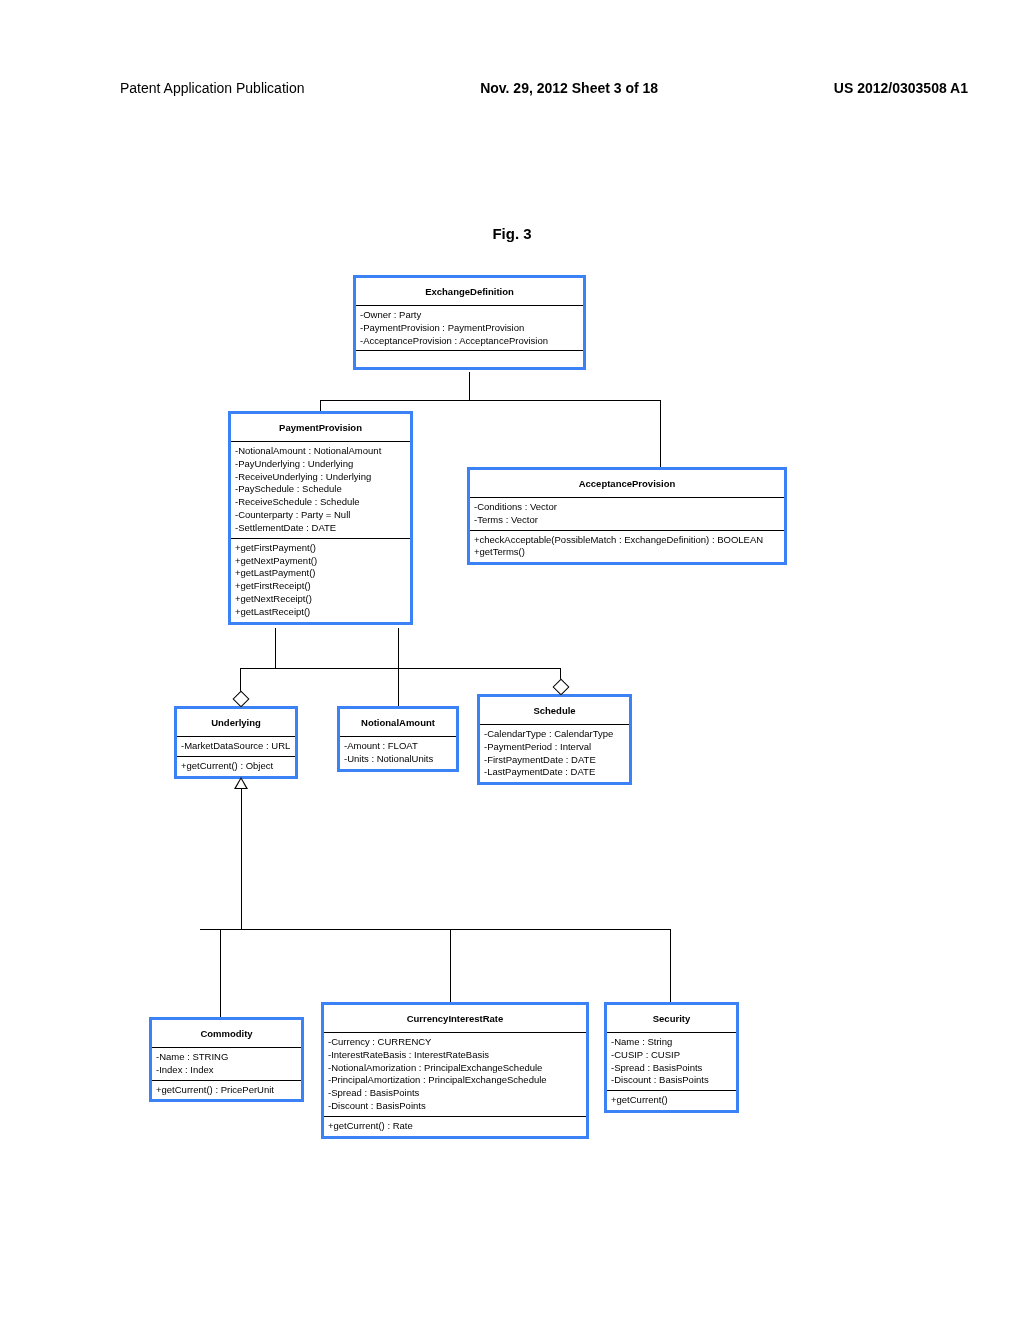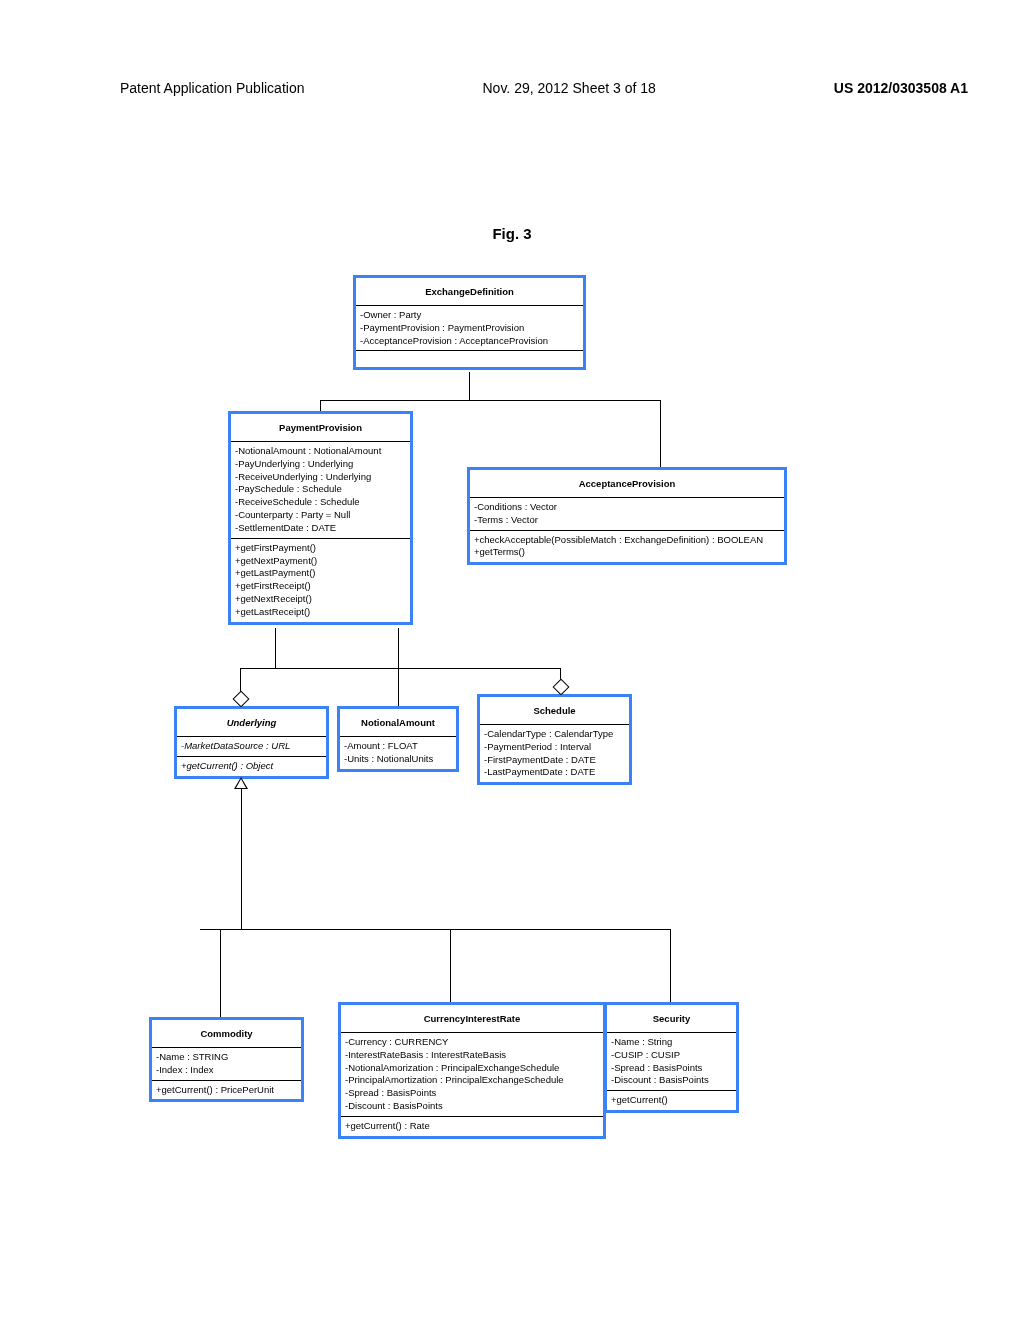--- a/index.html
+++ b/index.html
@@ -16,21 +16,21 @@
     top: 80px;
     left: 0;
     width: 1024px;
     display: flex;
     justify-content: space-between;
     padding: 0 56px 0 120px;
     box-sizing: border-box;
     font-size: 14px;
   }
   .header .left { font-weight: normal; }
-  .header .center { font-weight: normal; }
+  .header .center { font-weight: bold; }
   .header .right { font-weight: bold; }
   .fig-label {
     position: absolute;
     top: 225px;
     left: 0;
     width: 1024px;
     text-align: center;
     font-size: 15px;
     font-weight: bold;
   }
@@ -140,21 +140,21 @@
   <div class="section">
     <div class="row">-Conditions : Vector</div>
     <div class="row">-Terms : Vector</div>
   </div>
   <div class="section">
     <div class="row">+checkAcceptable(PossibleMatch : ExchangeDefinition) : BOOLEAN</div>
     <div class="row">+getTerms()</div>
   </div>
 </div>
 
-<div class="uml-box" style="left:174px; top:706px; width:155px;font-style:italic;">
+<div class="uml-box" style="left:174px; top:706px; width:124px;">
   <div class="section title">Underlying</div>
   <div class="section">
     <div class="row">-MarketDataSource : URL</div>
   </div>
   <div class="section">
     <div class="row">+getCurrent() : Object</div>
   </div>
 </div>
 
 <div class="uml-box" style="left:337px; top:706px; width:122px;">
@@ -179,21 +179,21 @@
   <div class="section title">Commodity</div>
   <div class="section">
     <div class="row">-Name : STRING</div>
     <div class="row">-Index : Index</div>
   </div>
   <div class="section">
     <div class="row">+getCurrent() : PricePerUnit</div>
   </div>
 </div>
 
-<div class="uml-box" style="left:338px; top:1002px; width:268px;">
+<div class="uml-box" style="left:321px; top:1002px; width:268px;">
   <div class="section title">CurrencyInterestRate</div>
   <div class="section">
     <div class="row">-Currency : CURRENCY</div>
     <div class="row">-InterestRateBasis : InterestRateBasis</div>
     <div class="row">-NotionalAmorization : PrincipalExchangeSchedule</div>
     <div class="row">-PrincipalAmortization : PrincipalExchangeSchedule</div>
     <div class="row">-Spread : BasisPoints</div>
     <div class="row">-Discount : BasisPoints</div>
   </div>
   <div class="section">

